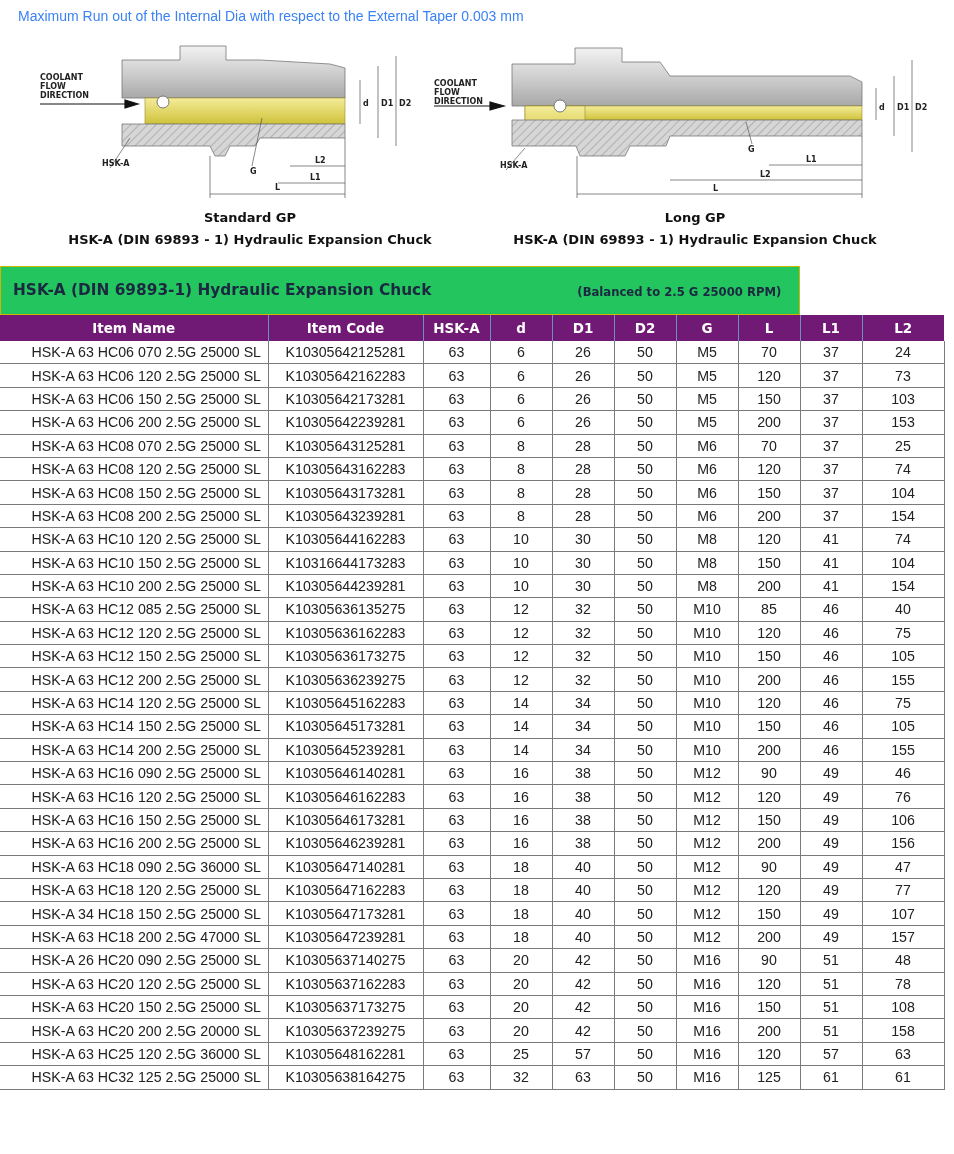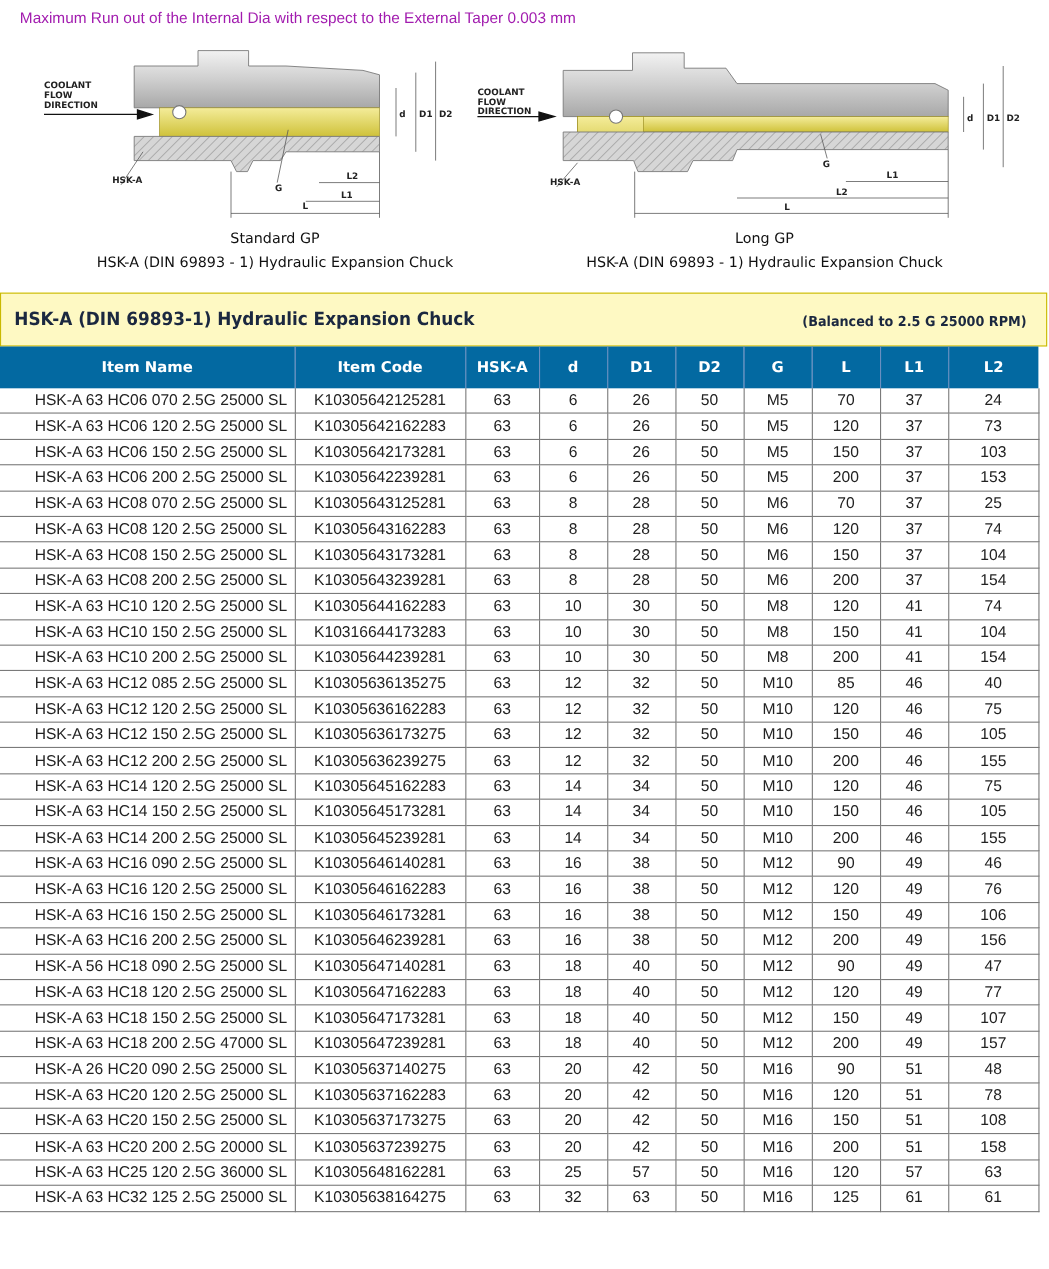--- a/index.html
+++ b/index.html
@@ -1,25 +1,25 @@
 <!DOCTYPE html>
 <html><head>
 <meta charset="utf-8">
 <style>
   html, body { margin:0; padding:0; background:#ffffff; }
   body { width:954px; height:1154px; position:relative; overflow:hidden; font-family:"Liberation Sans", sans-serif; color:#1a1a1a; }
-  .note { position:absolute; left:18px; top:8px; font-size:14px; color:#a21caf; }
+  .note { position:absolute; left:18px; top:8px; font-size:14px; color:#3b82f6; }
   .fig { position:absolute; top:38px; }
   .fig svg { display:block; }
-  .cap { position:absolute; text-align:center; font-family:"DejaVu Sans", sans-serif; font-weight:normal; font-size:13px; color:#111; line-height:22px; }
-  .banner { position:absolute; left:0; top:266px; width:952px; height:49px; background:#fef9c3; border:1px solid #c9b900; box-sizing:border-box; }
+  .cap { position:absolute; text-align:center; font-family:"DejaVu Sans", sans-serif; font-weight:bold; font-size:13px; color:#111; line-height:22px; }
+  .banner { position:absolute; left:0; top:266px; width:800px; height:49px; background:#22c55e; border:1px solid #c9b900; box-sizing:border-box; }
   .banner .t { position:absolute; left:12px; top:13px; font-family:"DejaVu Sans", sans-serif; font-weight:bold; font-size:16.5px; color:#1b2840; transform:scaleX(0.93); transform-origin:left; }
   .banner .b { position:absolute; right:18px; top:17px; font-family:"DejaVu Sans", sans-serif; font-weight:bold; font-size:12.5px; color:#1b2840; transform:scaleX(0.93); transform-origin:right; }
   table { position:absolute; left:0; top:315px; width:944px; border-collapse:collapse; table-layout:fixed; }
-  th { background:#0369a1; color:#fff; font-family:"DejaVu Sans", sans-serif; font-weight:bold; font-size:13.5px; height:38px; padding:0; border-left:1px solid #6a8fc0; }
+  th { background:#701a75; color:#fff; font-family:"DejaVu Sans", sans-serif; font-weight:bold; font-size:13.5px; height:26px; padding:0; border-left:1px solid #6a8fc0; }
   th:first-child { border-left:none; }
   td { font-size:14.2px; height:22.4px; padding:0; text-align:center; border:1px solid #7a7a7a; border-top:none; color:#222; white-space:nowrap; }
   td:first-child { border-left:none;padding-left:25px; }
   td:last-child { border-right:1px solid #7a7a7a; }
   .lbl { font-family:"DejaVu Sans", sans-serif; font-weight:bold; font-size:8px; fill:#222; }
 </style>
 </head>
 <body>
 
 <div class="note">Maximum Run out of the Internal Dia with respect to the External Taper 0.003 mm</div>
@@ -428,21 +428,21 @@
         <td>63</td>
         <td>16</td>
         <td>38</td>
         <td>50</td>
         <td>M12</td>
         <td>200</td>
         <td>49</td>
         <td>156</td>
       </tr>
       <tr>
-        <td>HSK-A 56 HC18 090 2.5G 25000 SL</td>
+        <td>HSK-A 63 HC18 090 2.5G 36000 SL</td>
         <td>K10305647140281</td>
         <td>63</td>
         <td>18</td>
         <td>40</td>
         <td>50</td>
         <td>M12</td>
         <td>90</td>
         <td>49</td>
         <td>47</td>
       </tr>
@@ -452,21 +452,21 @@
         <td>63</td>
         <td>18</td>
         <td>40</td>
         <td>50</td>
         <td>M12</td>
         <td>120</td>
         <td>49</td>
         <td>77</td>
       </tr>
       <tr>
-        <td>HSK-A 63 HC18 150 2.5G 25000 SL</td>
+        <td>HSK-A 34 HC18 150 2.5G 25000 SL</td>
         <td>K10305647173281</td>
         <td>63</td>
         <td>18</td>
         <td>40</td>
         <td>50</td>
         <td>M12</td>
         <td>150</td>
         <td>49</td>
         <td>107</td>
       </tr>

